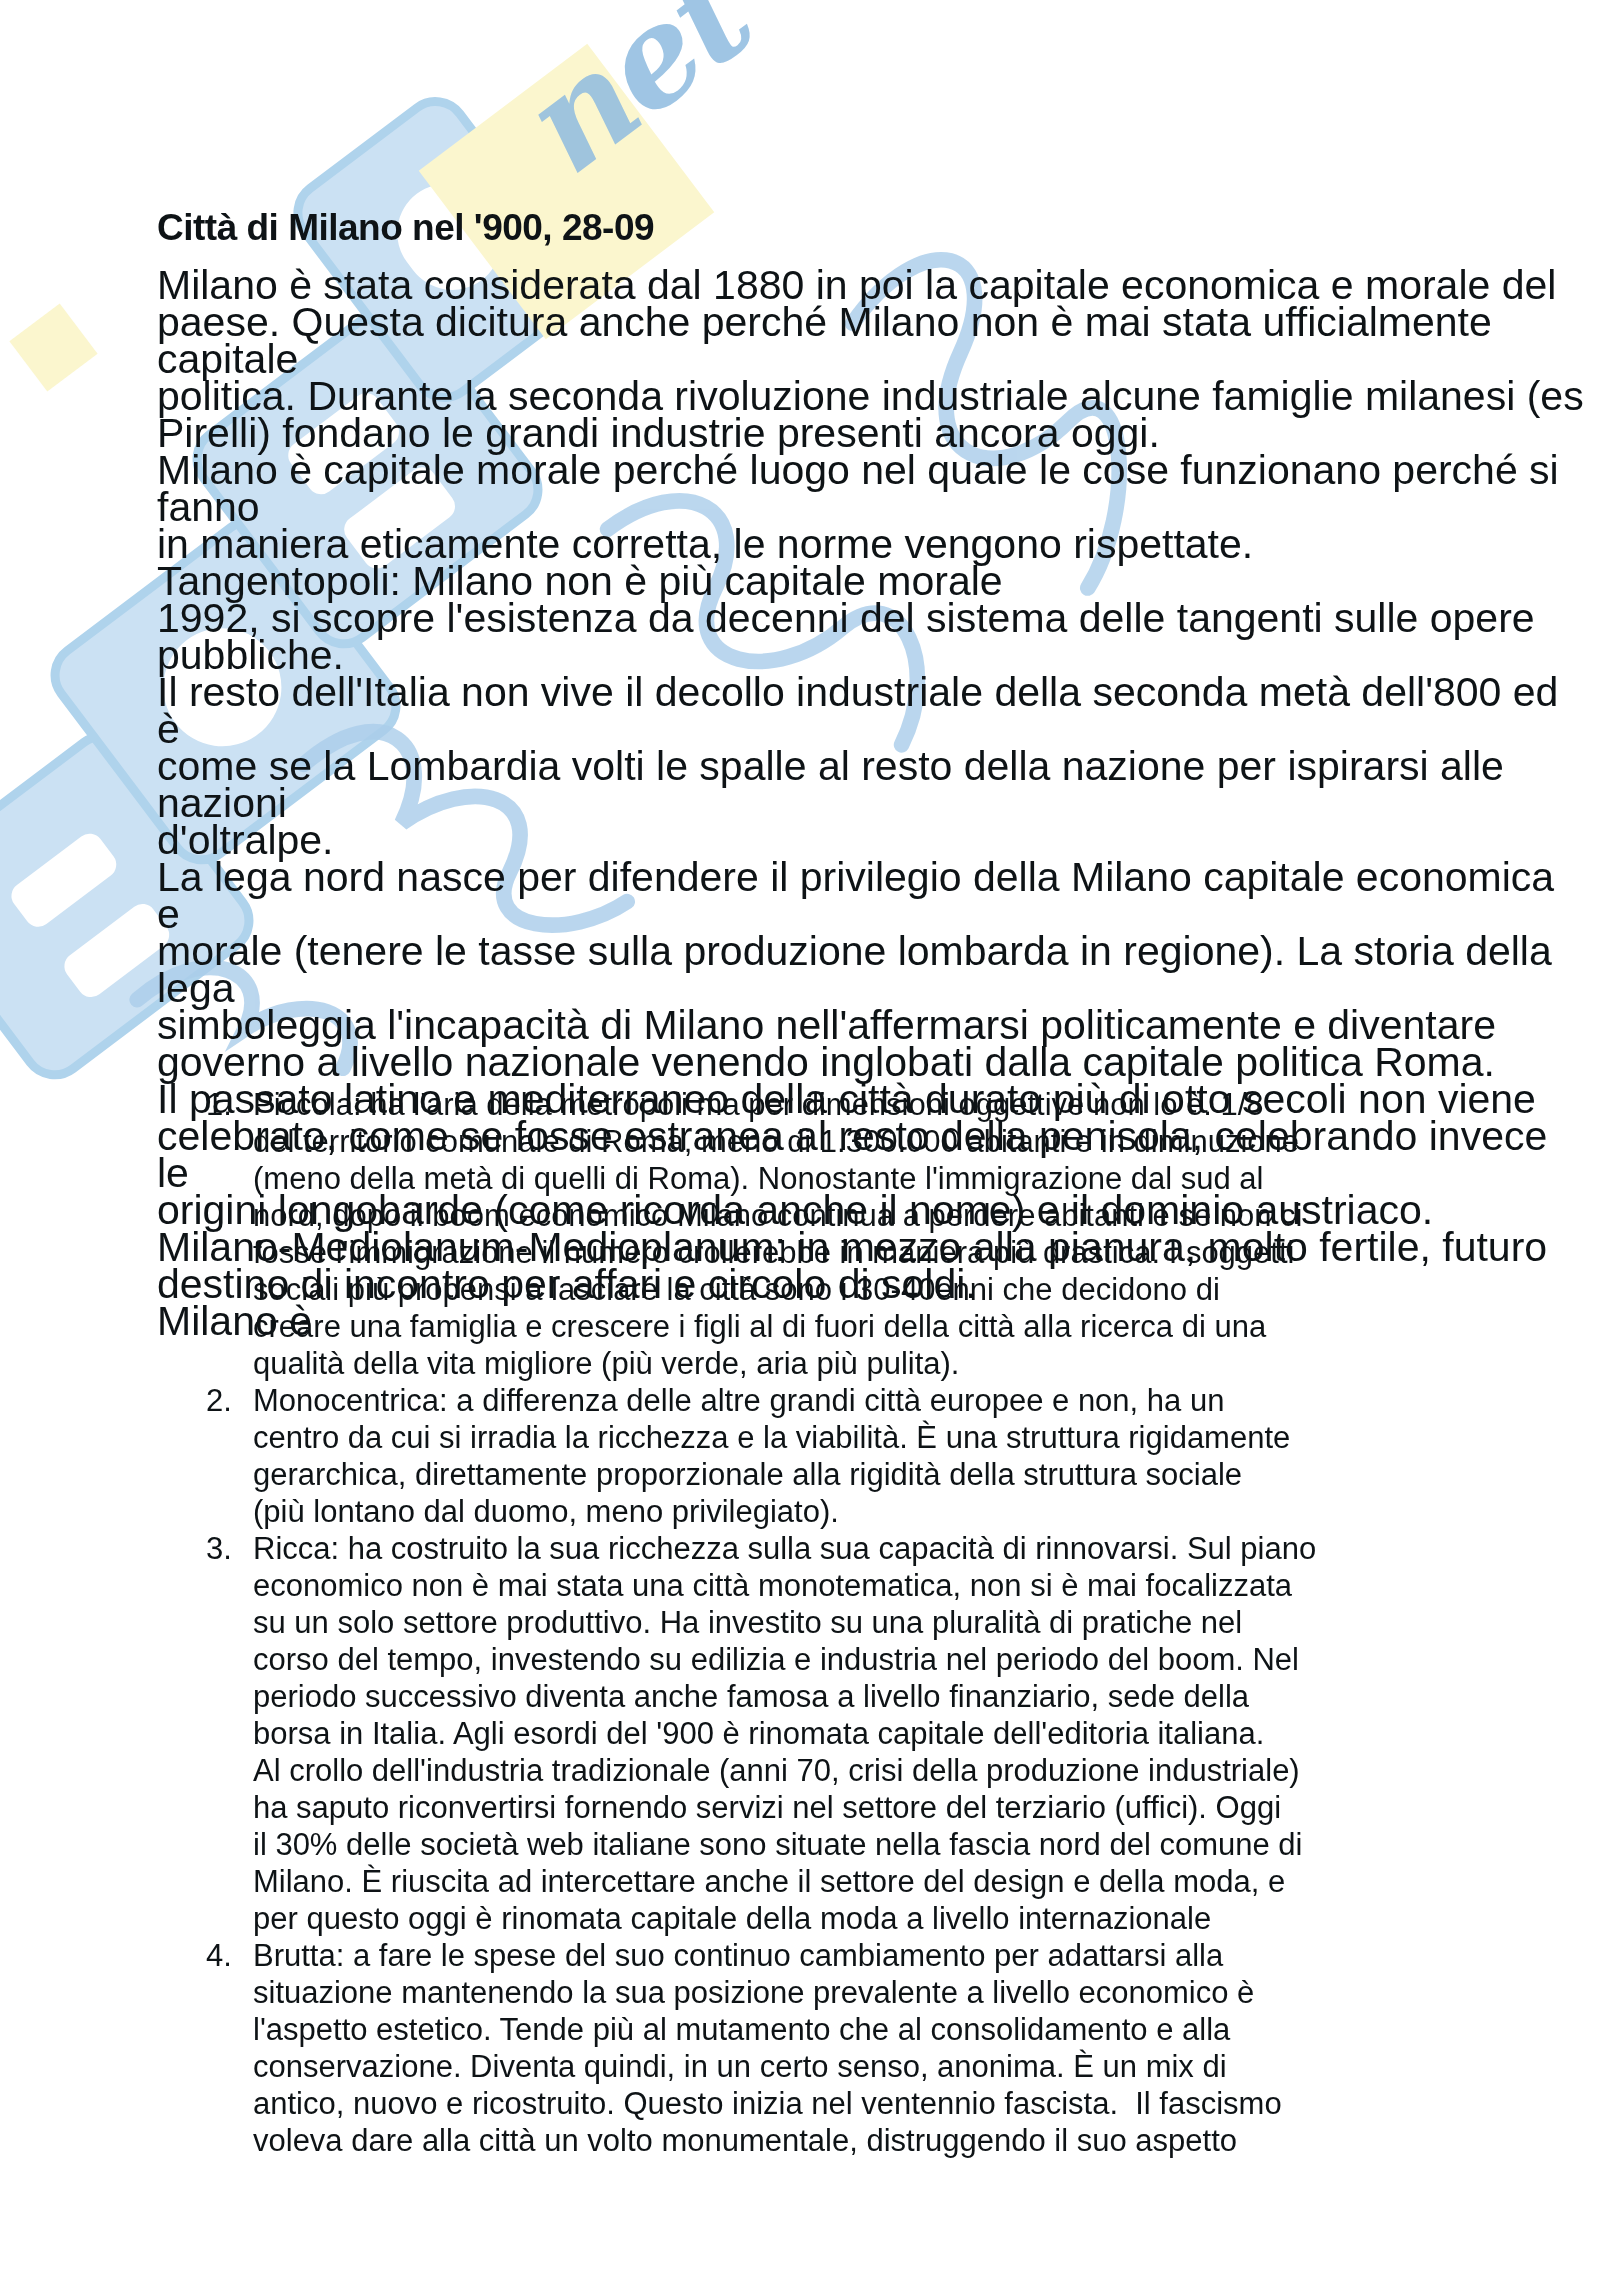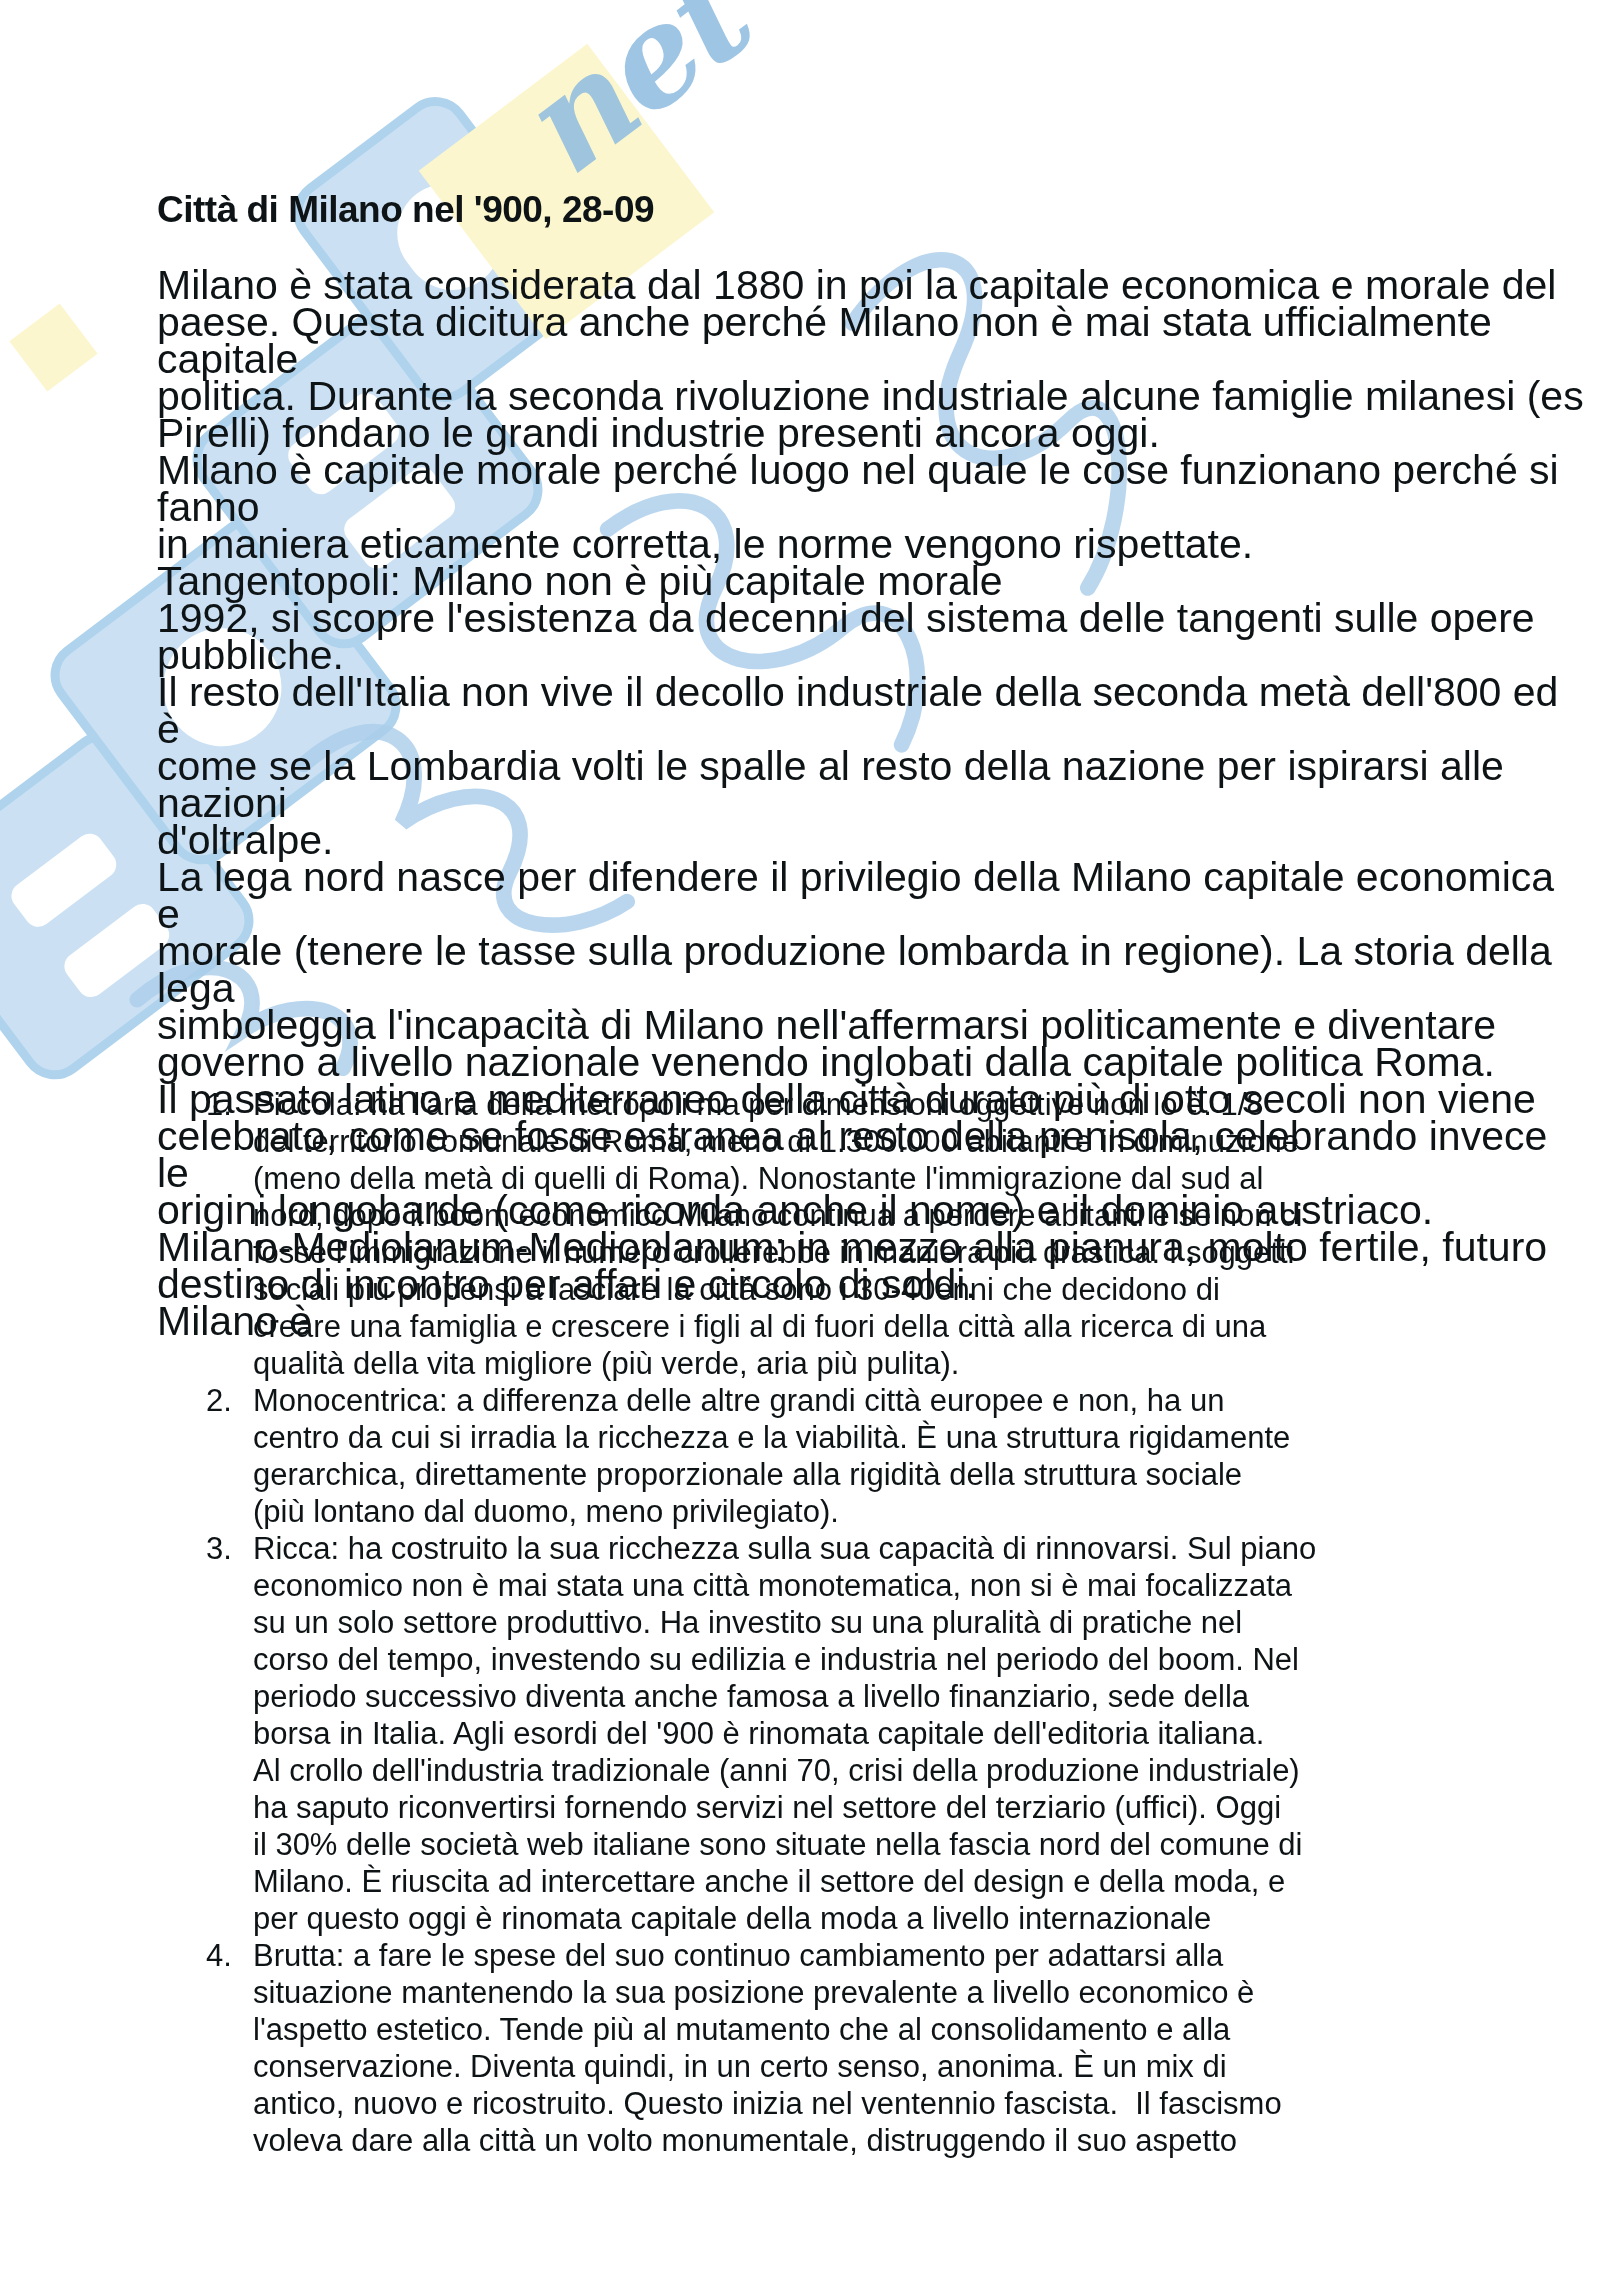--- a/index.html
+++ b/index.html
@@ -31,21 +31,21 @@
     font-family:"DejaVu Serif",serif;font-style:italic;font-weight:bold;
     font-size:135px;color:#8fbce0;opacity:.85;
     transform:rotate(-37deg);transform-origin:left top;
     letter-spacing:-3.9px;
   }
   .wm-squiggles{position:absolute;left:0;top:0;}
 
   
   .doc{position:absolute;inset:0;z-index:2;}
   .doc-title{
-    position:absolute;left:157px;top:189px;
+    position:absolute;left:157px;top:207px;
     font-size:37px;font-weight:bold;letter-spacing:-0.5px;
     white-space:nowrap;margin:0;
   }
   .doc-intro{
     position:absolute;left:157px;top:267px;width:1431px;
     font-size:41px;line-height:37px;
     white-space:pre-wrap;
   }
   .doc-list{
     position:absolute;left:157px;top:1086px;width:1451px;

